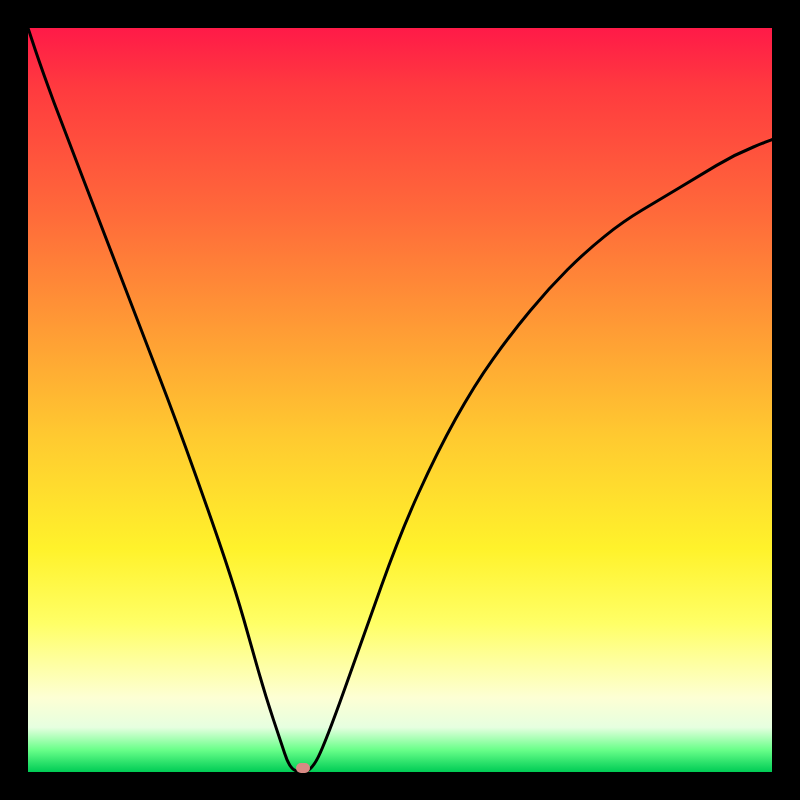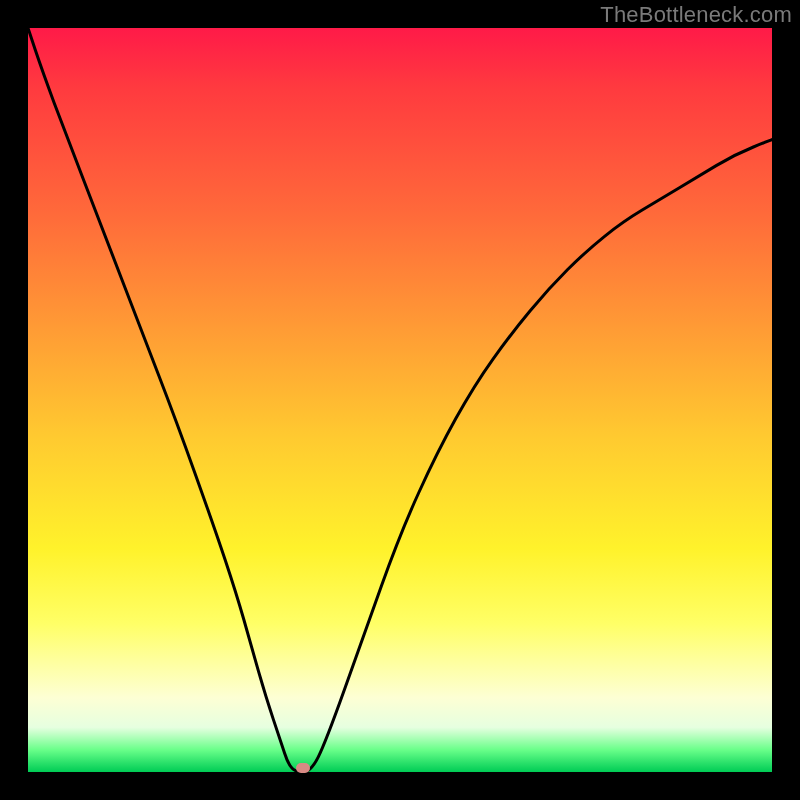--- a/index.html
+++ b/index.html
@@ -63,20 +63,19 @@
     height: 10px;
     border-radius: 5px / 5px;
     background: #d88a84;
     transform: translate(-50%, -50%);
   }
 </style>
 </head>
 <body>
 
 <div class="frame">
-  <div class="watermark">TheBottleneck.com</div>
   <div class="plot-area">
     <svg class="curve" viewBox="0 0 744 744" preserveAspectRatio="none">
       <path id="curve-path" fill="none" stroke="#000" stroke-width="3" stroke-linejoin="round" stroke-linecap="round" d="M 0.0 0.0 Q 0.0 0.0 7.4 22.3 Q 14.9 44.6 26.0 74.4 Q 37.2 104.2 55.8 152.5 Q 74.4 200.9 93.0 249.2 Q 111.6 297.6 130.2 346.0 Q 148.8 394.3 167.4 446.4 Q 186.0 498.5 197.2 532.0 Q 208.3 565.4 215.8 591.5 Q 223.2 617.5 230.6 643.6 Q 238.1 669.6 245.5 691.9 Q 253.0 714.2 256.7 725.4 Q 260.4 736.6 264.1 740.3 Q 267.8 744.0 275.3 744.0 Q 282.7 744.0 290.2 729.1 Q 297.6 714.2 316.2 662.2 Q 334.8 610.1 353.4 558.0 Q 372.0 505.9 390.6 465.0 Q 409.2 424.1 427.8 390.6 Q 446.4 357.1 465.0 331.1 Q 483.6 305.0 502.2 282.7 Q 520.8 260.4 539.4 241.8 Q 558.0 223.2 576.6 208.3 Q 595.2 193.4 613.8 182.3 Q 632.4 171.1 651.0 160.0 Q 669.6 148.8 688.2 137.6 Q 706.8 126.5 725.4 119.0 T 744.0 111.6"></path>
     </svg>
     <div id="marker" class="marker" style="left: 275.28px; top: 740.28px;"></div>
   </div>
 </div>
 
 </body></html>

